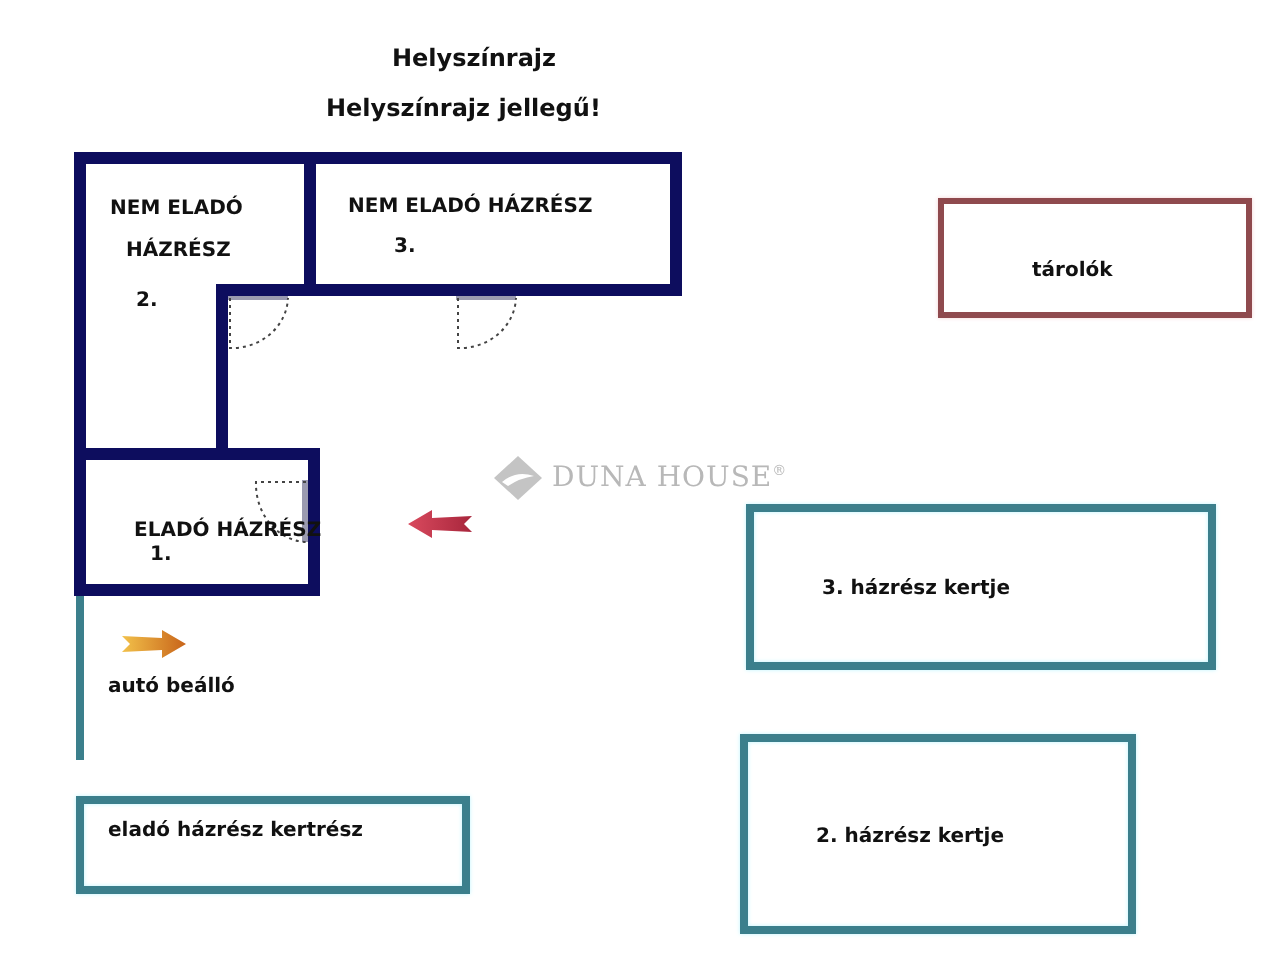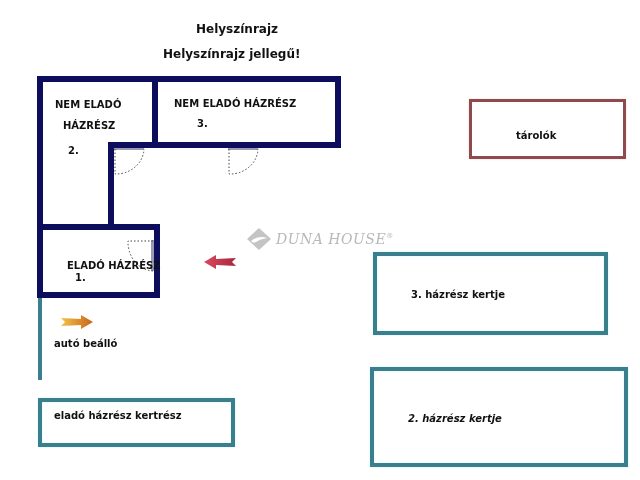--- a/index.html
+++ b/index.html
@@ -72,21 +72,21 @@
 <div class="maroon" style="left:433px; top:99px; width:157px; height:60px;">
   <div class="lbl" style="left:44px; top:28px;">tárolók</div>
 </div>
 
 <div class="abs" style="left:246px; top:227px; width:26px; height:24px;">
   <svg width="26" height="24" viewBox="0 0 26 24">
     <polygon points="13,1 25,12 13,23 1,12" fill="#c4c4c4"></polygon>
     <path d="M5 14 Q12 8 21 11 Q14 12 8 16 Z" fill="#ffffff"></path>
   </svg>
 </div>
-<div class="watermark" style="left:276px; top:231px;font-style:italic;">
+<div class="watermark" style="left:276px; top:231px;">
   <span>DUNA HOUSE</span><sup style="font-size:7px;">®</sup>
 </div>
 
 <svg class="abs" style="left:202px; top:253px;" width="36" height="18">
   <defs>
     <linearGradient id="rg" x1="0" x2="1">
       <stop offset="0" stop-color="#d94a5e"></stop>
       <stop offset="1" stop-color="#a8263c"></stop>
     </linearGradient>
   </defs>
@@ -108,15 +108,15 @@
 <div class="abs" style="left:38px; top:298px; width:4px; height:82px; background:#3b7f8c;"></div>
 
 <div class="teal" style="left:38px; top:398px; width:197px; height:49px;">
   <div class="lbl" style="left:12px; top:8px;">eladó házrész kertrész</div>
 </div>
 
 <div class="teal" style="left:373px; top:252px; width:235px; height:83px;">
   <div class="lbl" style="left:34px; top:33px;">3. házrész kertje</div>
 </div>
 
-<div class="teal" style="left:370px; top:367px; width:258px; height:100px;font-style:italic;">
+<div class="teal" style="left:370px; top:367px; width:198px; height:100px;">
   <div class="lbl" style="left:34px; top:42px;">2. házrész kertje</div>
 </div>
 
 </body></html>

